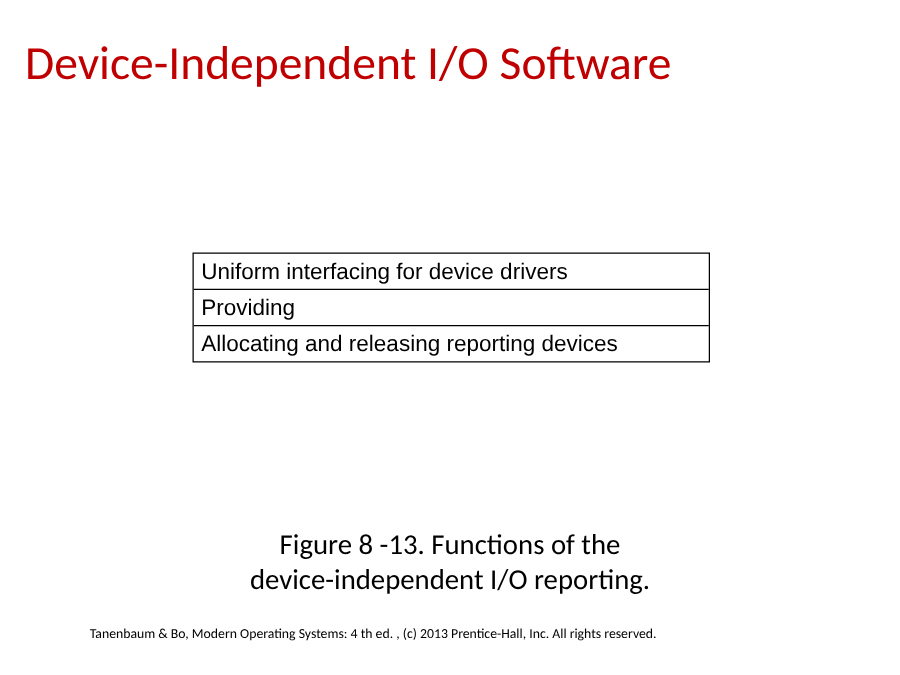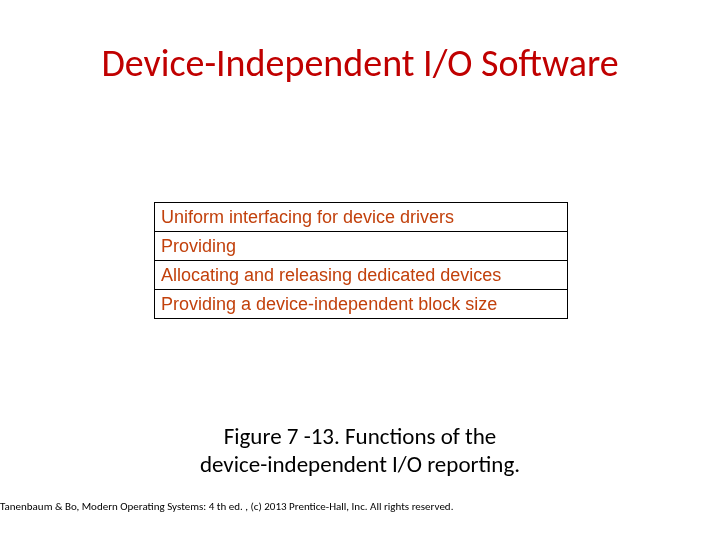--- a/index.html
+++ b/index.html
@@ -8,73 +8,71 @@
     width: 720px;
     height: 540px;
     font-family: Calibri, Arial, sans-serif;
     background: #fff;
     position: relative;
   }
   .slide-title {
     color: #C00000;
     font-size: 38px;
     font-weight: 400;
-    text-align: center;
+    text-align: left;
     padding: 28px 20px 0 20px;
     letter-spacing: 0px;
-    margin-top: 12px;
   }
   .table-wrap {
     position: absolute;
     top: 202px;
     left: 154px;
     width: 412px;
     border: 1px solid #000;
   }
   .row {
     border-bottom: 1px solid #000;
     padding: 3px 6px 3px 6px;
     font-family: Arial, Helvetica, sans-serif;
     font-size: 18px;
     line-height: 22px;
-    color: #c2410c;
+    color: #000000;
   }
   .row:last-child {
     border-bottom: none;
   }
   .caption {
     position: absolute;
     top: 422px;
     left: 0;
     width: 720px;
     text-align: center;
     font-size: 23px;
     color: #000;
     line-height: 28px;
   }
   .footer {
     position: absolute;
     top: 500px;
     left: 0;
     width: 597px;
-    text-align: left;
+    text-align: center;
     font-size: 11px;
     color: #000;
   }
 </style>
 </head>
 <body>
 
 <div class="slide-title">Device-Independent I/O Software</div>
 
 <div class="table-wrap">
   <div class="row">Uniform interfacing for device drivers</div>
   <div class="row">Providing</div>
-  <div class="row">Allocating and releasing dedicated devices</div>
-  <div class="row">Providing a device-independent block size</div>
+  <div class="row">Allocating and releasing reporting devices</div>
 </div>
 
 <div class="caption">
-  <span>Figure 7 -13. Functions of the</span><br>
+  <span>Figure 8 -13. Functions of the</span><br>
   <span>device-independent I/O reporting.</span>
 </div>
 
 <div class="footer">Tanenbaum &amp; Bo, Modern  Operating Systems: 4 th ed. , (c) 2013 Prentice-Hall, Inc. All rights reserved.</div>
 
 </body></html>

